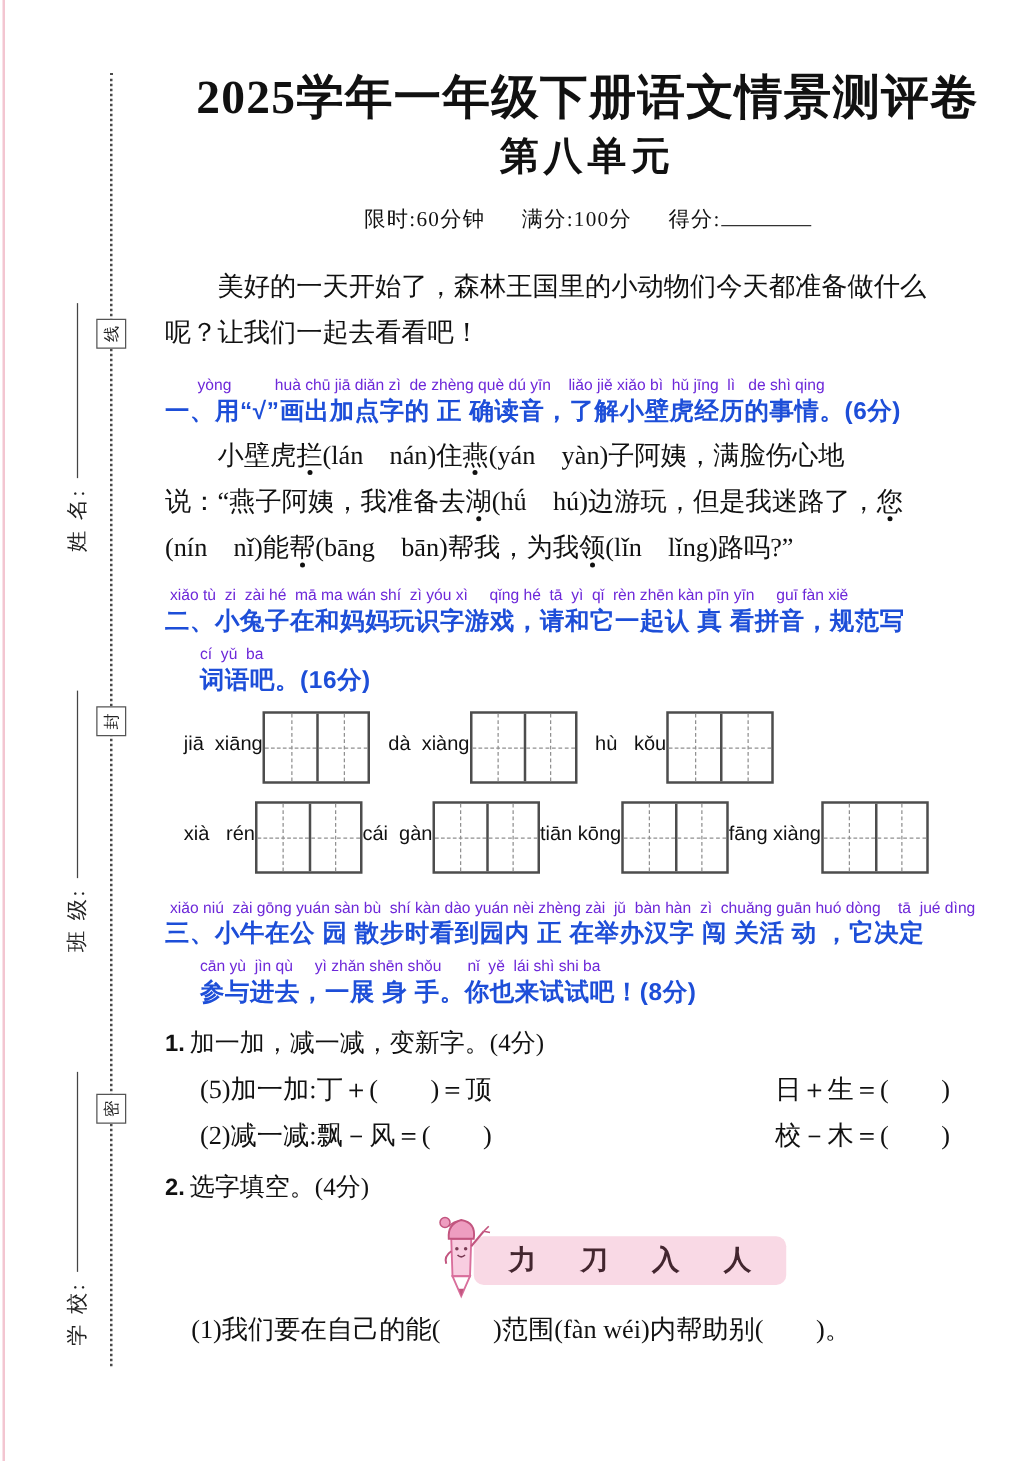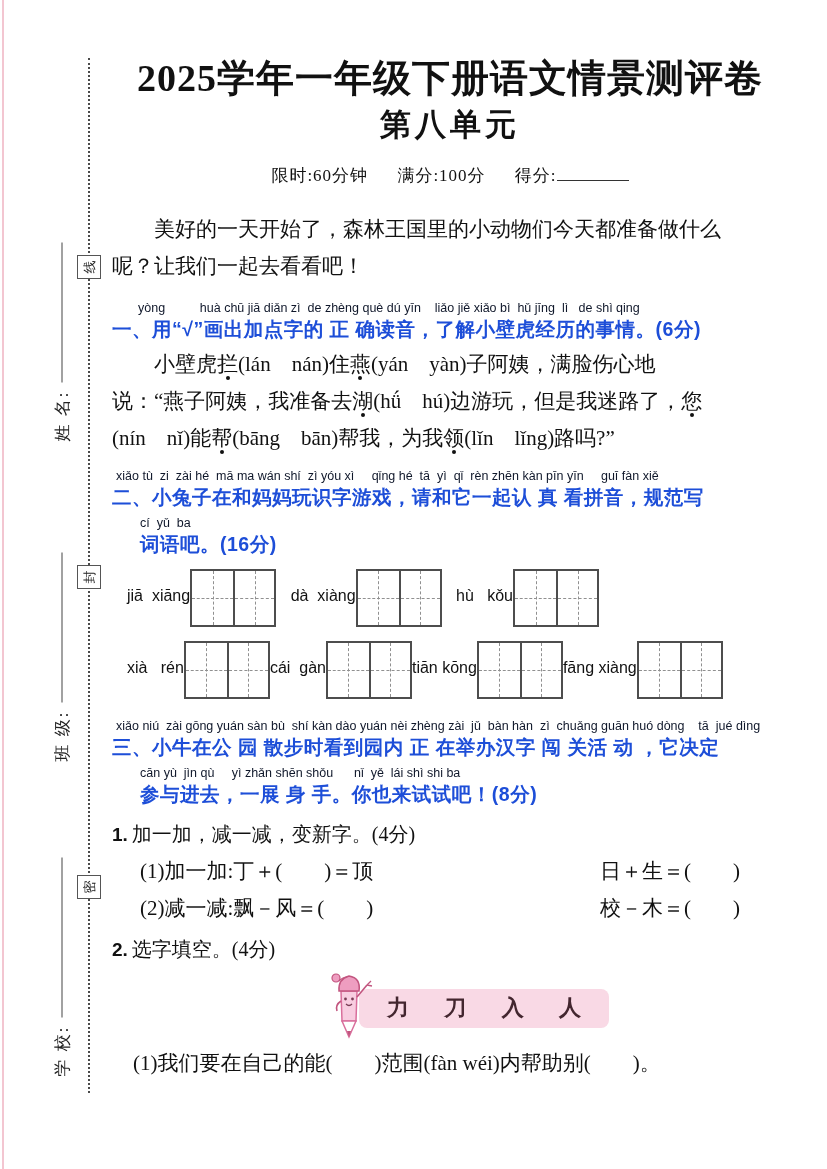--- a/index.html
+++ b/index.html
@@ -26,30 +26,30 @@
   .seal-box span { display:block; transform:rotate(-90deg); }
   .vfield {
     position:absolute; display:flex; align-items:center;
     transform:rotate(-90deg); white-space:nowrap;
     font-size:17px; color:#222; letter-spacing:2px;
     justify-content:flex-start;
   }
   .vfield .vline { display:inline-block; border-bottom:1.5px solid #444; margin-left:8px; }
 
   
-  .content { position:absolute; left:112px; top:0; width:676px; }
+  .content { position:absolute; left:132px; top:0; width:676px; }
   .h-title { margin-top:56px; text-align:center; font-size:38px; font-weight:700; line-height:1.2; letter-spacing:1px; }
   .h-sub   { text-align:center; font-size:31px; font-weight:700; margin-top:2px; letter-spacing:4px; }
   .meta    { margin-top:18px; text-align:center; font-size:17px; letter-spacing:1px; }
   .meta span { margin:0 12px; }
   .meta .score-line { display:inline-block; width:72px; border-bottom:1.5px solid #333; height:14px; margin-left:0; }
 
   .intro { margin-top:24px; font-size:21px; line-height:37px; }
 
-  .pinyin { font-family:"Liberation Sans", sans-serif; font-size:12.5px; color:#0f172a; white-space:pre; line-height:15px; }
+  .pinyin { font-family:"Liberation Sans", sans-serif; font-size:12.5px; color:#6d28d9; white-space:pre; line-height:15px; }
   .sec-title { font-family:"Liberation Sans", sans-serif; font-weight:700; font-size:19.5px; line-height:26px; color:#1d4ed8; letter-spacing:0.5px; }
 
   .passage { font-size:21px; line-height:37px; margin-top:4px; }
   .passage .line { white-space:nowrap; }
   .emdot { position:relative; }
   .emdot::after {
     content:""; position:absolute; left:50%; transform:translateX(-50%);
     bottom:-4px; width:4px; height:4px; border-radius:50%; background:#111;
   }
 
@@ -201,21 +201,21 @@
 
     <div class="pinyin" style="margin-top:20px; margin-left:4px;">xiǎo niú  zài gōng yuán sàn bù  shí kàn dào yuán nèi zhèng zài  jǔ  bàn hàn  zì  chuǎng guān huó dòng    tā  jué dìng</div>
     <div class="sec-title">三、小牛在公 园 散步时看到园内 正 在举办汉字 闯  关活 动 ，它决定</div>
     <div class="pinyin indent1" style="margin-top:6px;">cān yù  jìn qù     yì zhǎn shēn shǒu      nǐ  yě  lái shì shi ba</div>
     <div class="sec-title indent1">参与进去，一展 身 手。你也来试试吧！(8分)</div>
 
     <div class="q-head">
       <span class="q-num">1.</span><span>加一加，减一减，变新字。(4分)</span>
     </div>
     <div class="q-row">
-      <span>(1)加一加:丁＋(　　)＝顶</span>
+      <span>(5)加一加:丁＋(　　)＝顶</span>
       <span>日＋生＝(　　)</span>
     </div>
     <div class="q-row">
       <span>(2)减一减:飘－风＝(　　)</span>
       <span>校－木＝(　　)</span>
     </div>
 
     <div class="q-head">
       <span class="q-num">2.</span><span>选字填空。(4分)</span>
     </div>

